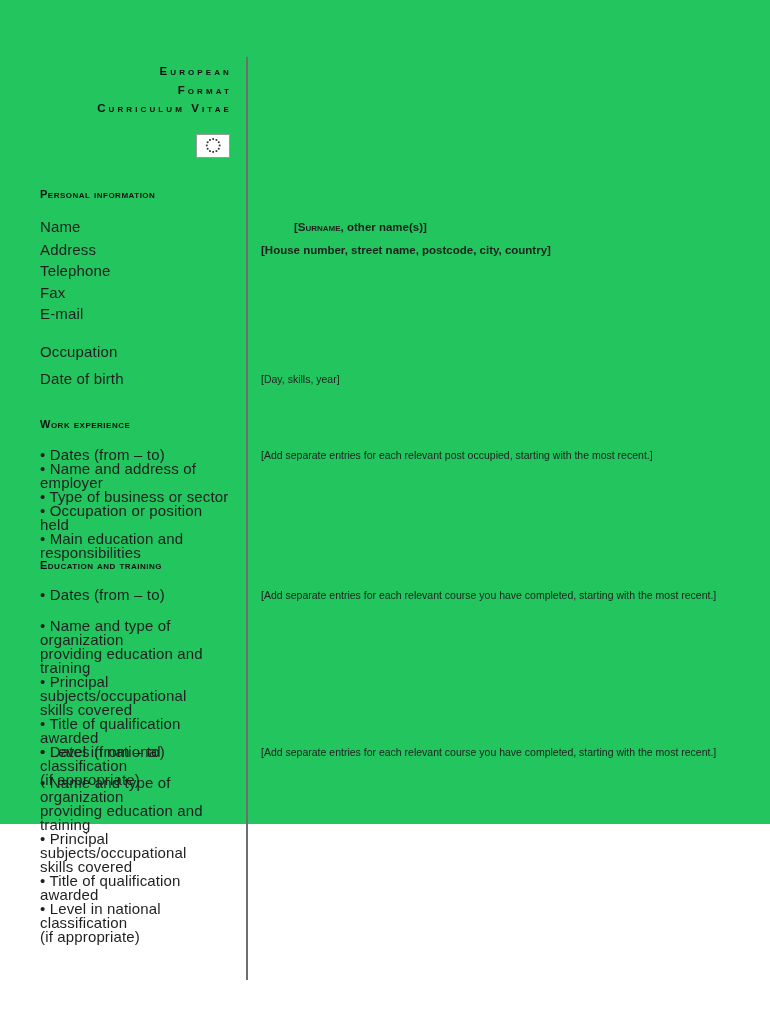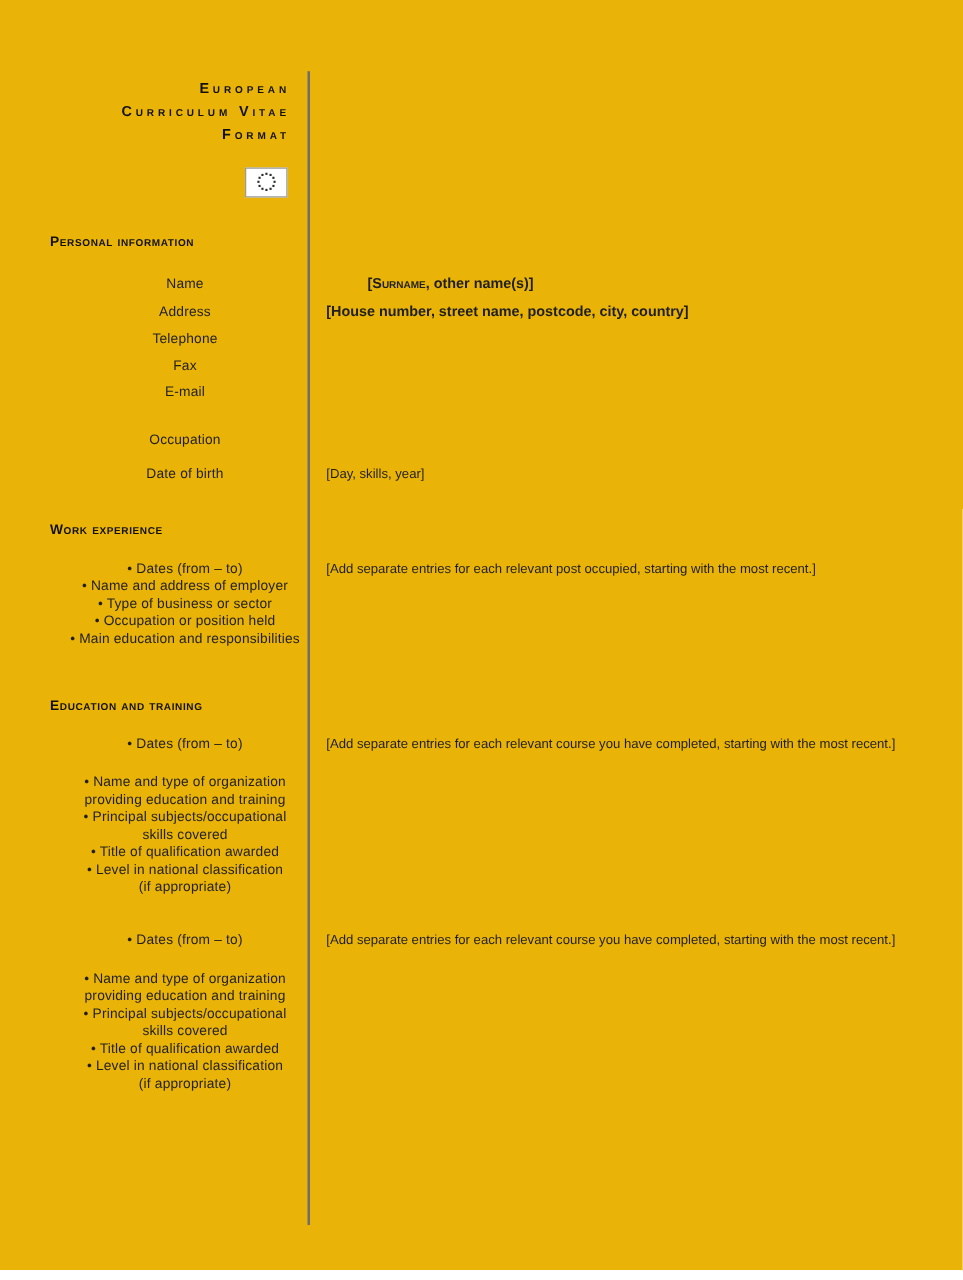--- a/index.html
+++ b/index.html
@@ -14,46 +14,46 @@
     font-family: "Liberation Sans", sans-serif;
     color: #1a1a1a;
     overflow: hidden;
   }
 
   
   #page {
     position: absolute;
     left: 0; top: 0;
     width: 770px;
-    height: 1016px;
-    background: #eab308;
+    height: 824px;
+    background: #22c55e;
   }
 
   
   #divider {
     position: absolute;
     left: 246px;
     top: 57px;
     width: 2px;
     height: 923px;
     background: #6e6e6e;
   }
 
   
   .row {
     position: absolute;
     left: 0;
     width: 770px;
   }
   .label-col {
     position: absolute;
-    left: 52px;
+    left: 40px;
     width: 192px;           
-    text-align: center;
-    font-size: 11px;
+    text-align: left;
+    font-size: 15px;
     line-height: 14px;
     color: #1f1f1f;
     letter-spacing: 0.15px;
   }
   .value-col {
     position: absolute;
     left: 261px;
     width: 470px;
     text-align: left;
     font-size: 10.5px;
@@ -117,22 +117,22 @@
 </style>
 </head>
 <body>
 
 <div id="page">
 
   <div id="divider"></div>
 
   <div id="title-block">
     <div class="title-line">European</div>
+    <div class="title-line">Format</div>
     <div class="title-line">Curriculum Vitae</div>
-    <div class="title-line">Format</div>
   </div>
 
   <div id="eu-emblem">
     <svg width="32" height="22" viewBox="0 0 32 22" xmlns="http://www.w3.org/2000/svg">
       <g fill="#2b2b2b">
         <rect x="15.3" y="3.2" width="1.7" height="1.7"></rect>
         <rect x="18.6" y="4.1" width="1.7" height="1.7"></rect>
         <rect x="20.9" y="6.4" width="1.7" height="1.7"></rect>
         <rect x="21.8" y="9.6" width="1.7" height="1.7"></rect>
         <rect x="20.9" y="12.9" width="1.7" height="1.7"></rect>

